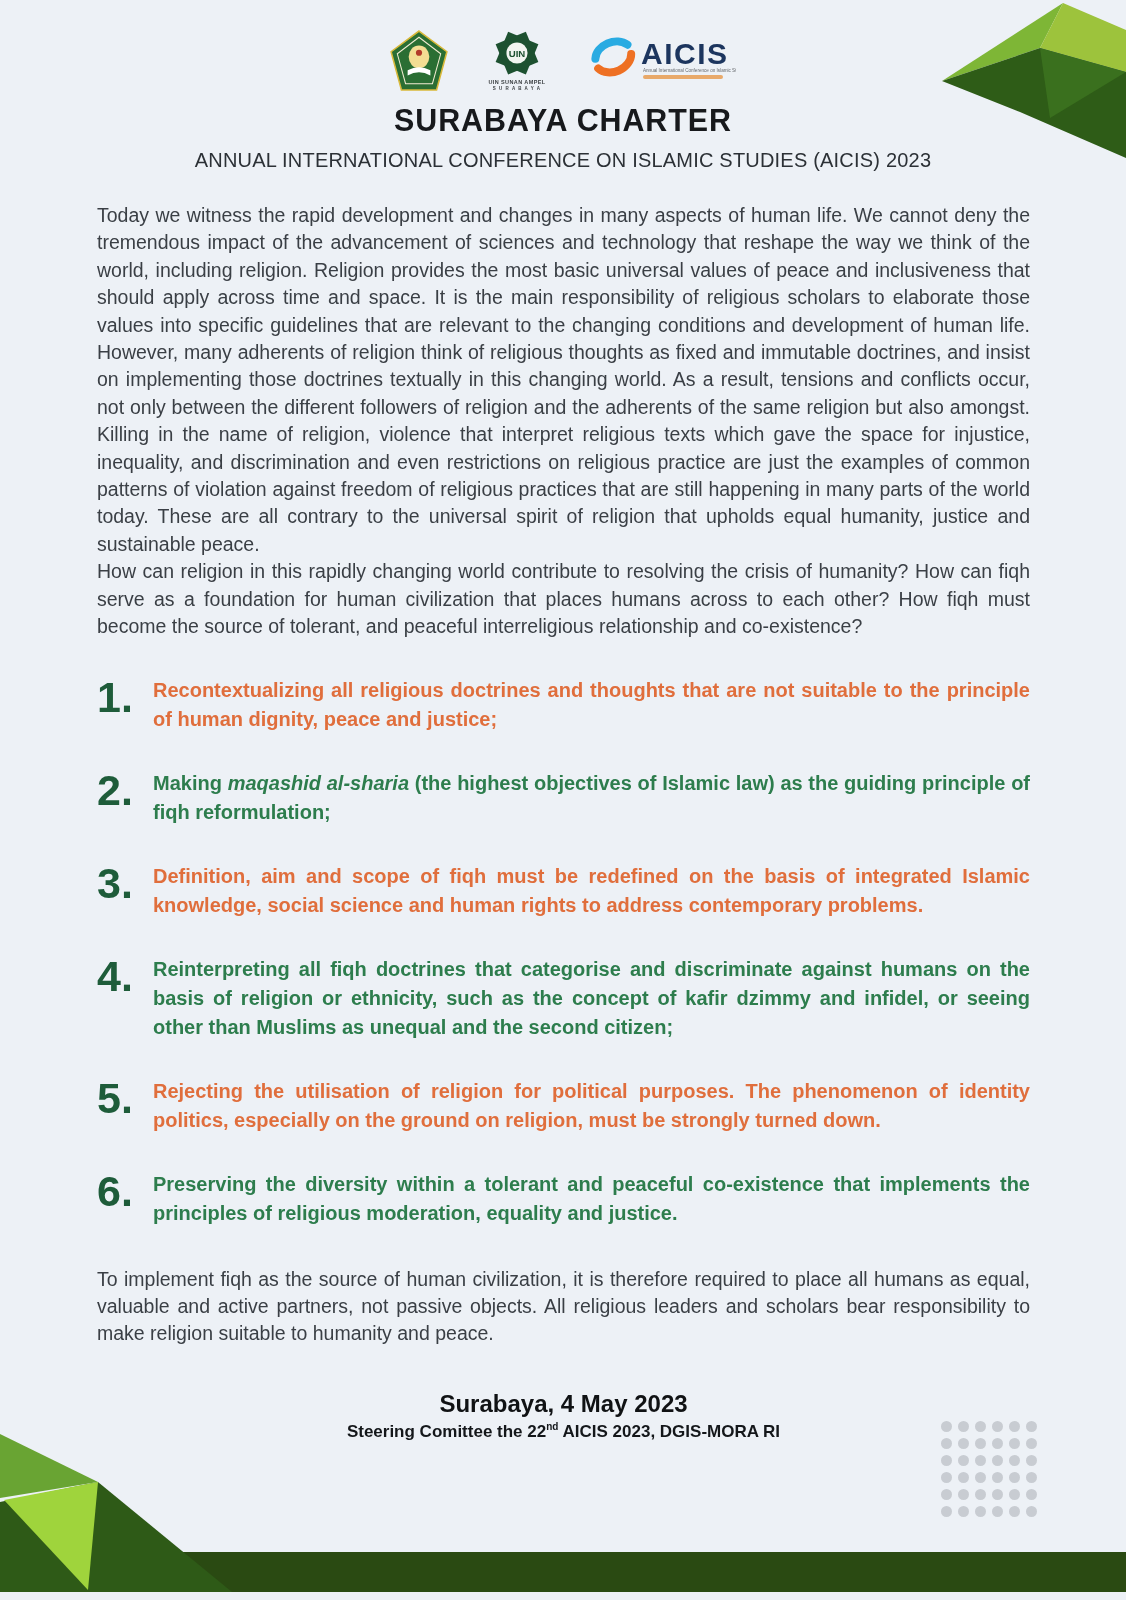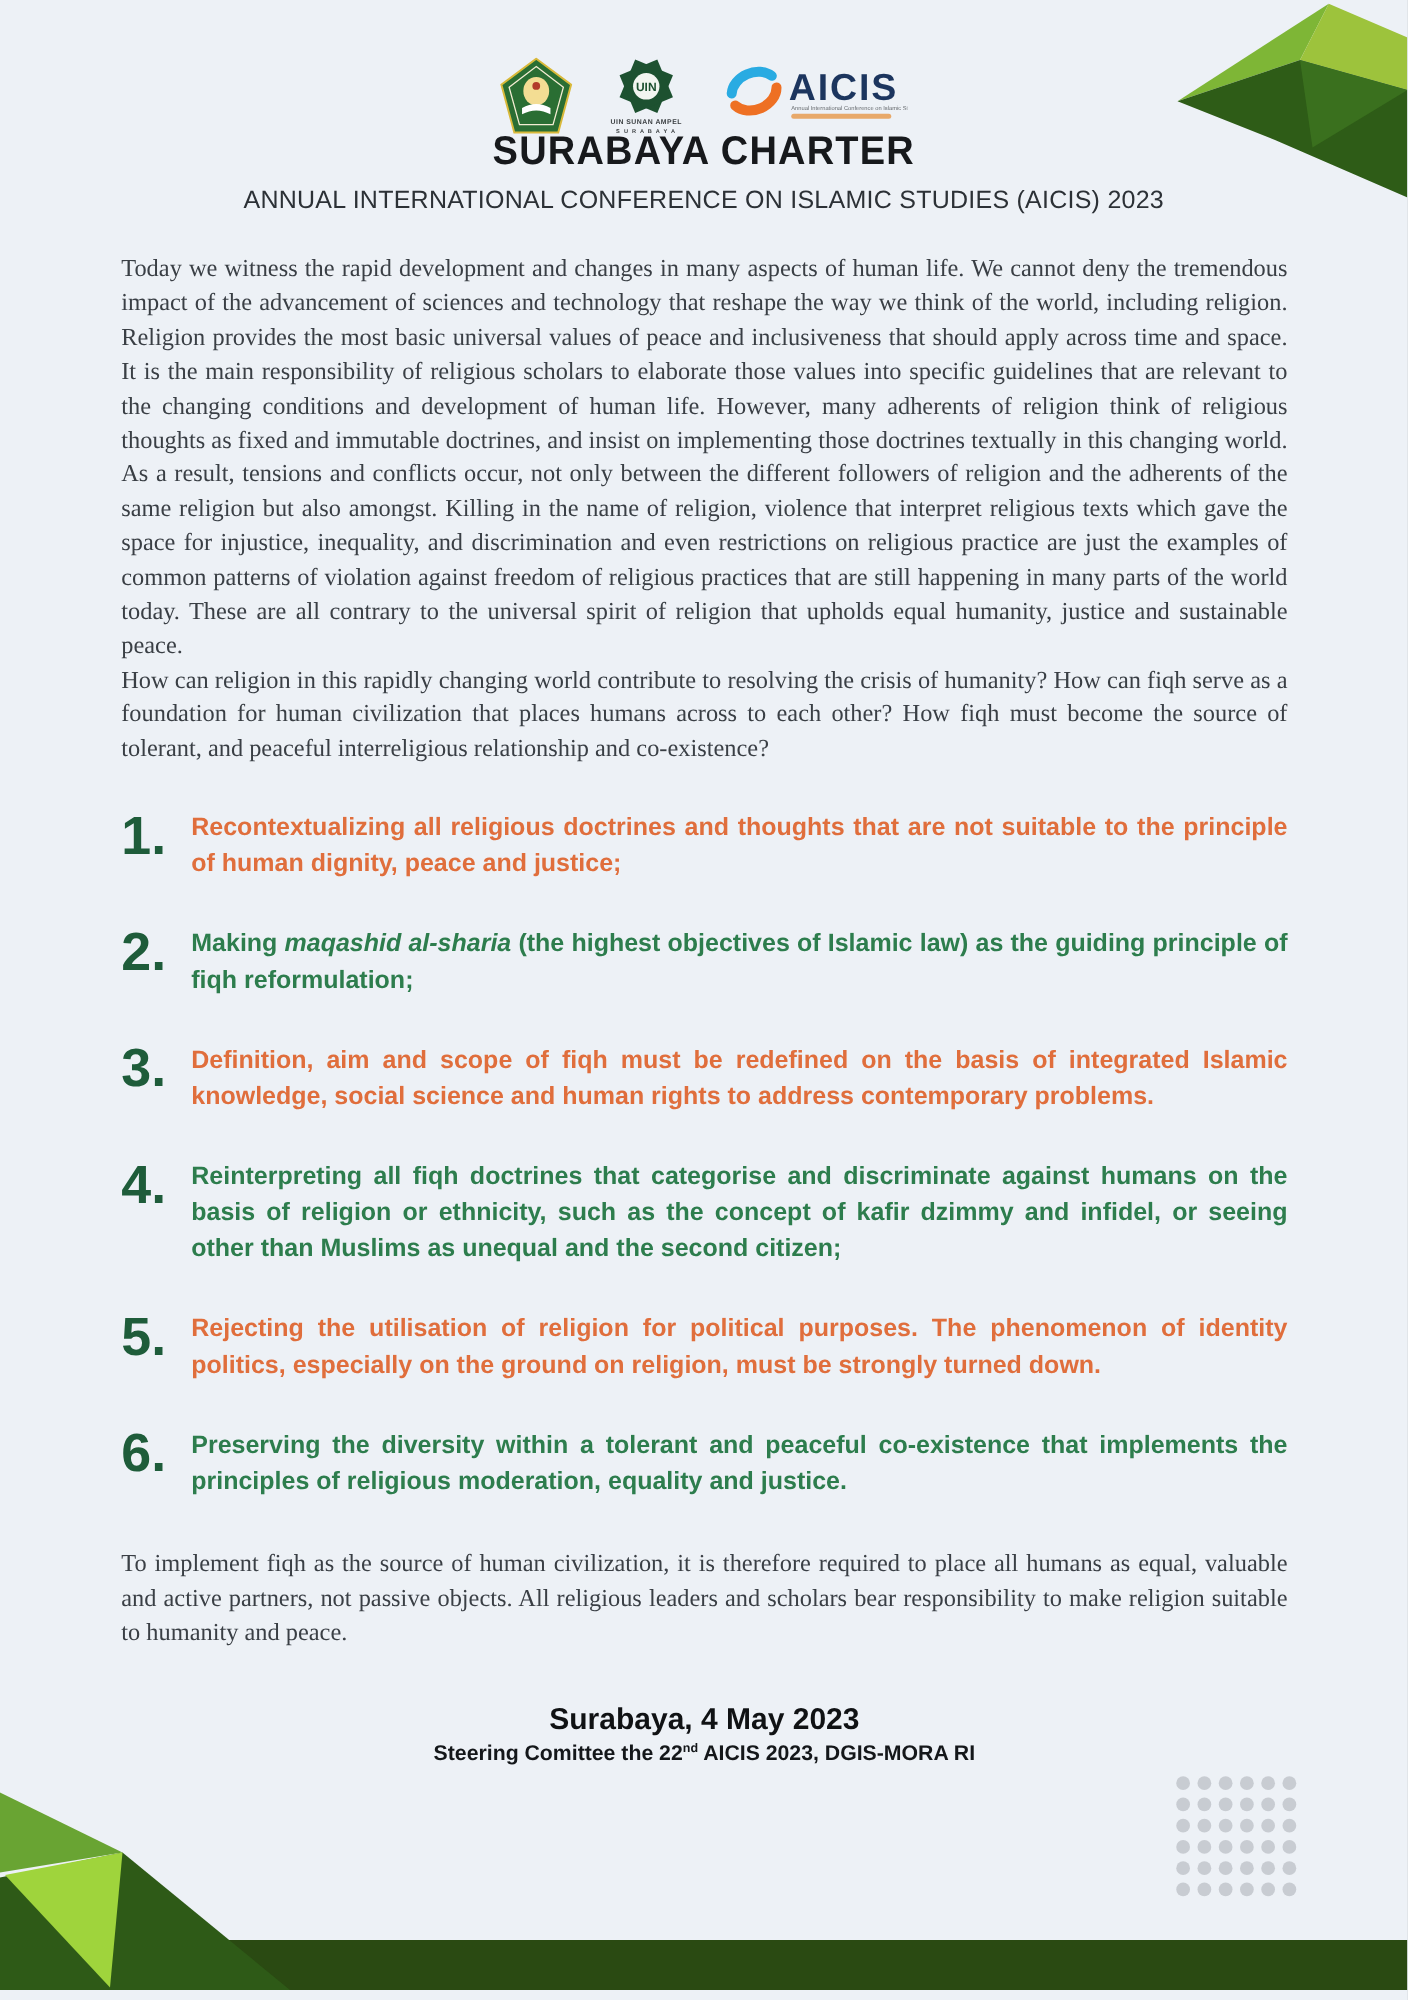--- a/index.html
+++ b/index.html
@@ -13,31 +13,31 @@
   .deco { position:absolute; pointer-events:none; }
   .deco-top-right { top:0; right:0; width:226px; height:160px; }
   .deco-bottom-left { left:0; top:1432px; width:280px; height:160px; }
   .bottom-band { position:absolute; left:0; top:1552px; width:1126px; height:40px; background:#2a4a12; }
   .dots-grid {
     position:absolute; left:941px; top:1421px; width:98px;
     display:grid; grid-template-columns:repeat(6, 11px); gap:6px;
   }
   .dots-grid .dot { width:11px; height:11px; border-radius:50%; background:#c8ccd2; }
   
-  .logo-row { display:flex; justify-content:center; align-items:flex-start; gap:30px; padding-top:46px; height:100px; }
+  .logo-row { display:flex; justify-content:center; align-items:flex-start; gap:40px; padding-top:30px; height:100px; }
   .logo { display:flex; flex-direction:column; align-items:center; }
   .logo-caption { font-size:5.5px; letter-spacing:0.4px; color:#3c4043; margin-top:1px; text-align:center; line-height:1.3; font-weight:bold; }
   .title-block { text-align:center; margin-top:2px; }
   .doc-title { font-size:32px; font-weight:800; letter-spacing:1px; color:#17191c; transform:scaleX(0.95); }
   .doc-subtitle { font-size:20px; font-weight:400; letter-spacing:0.2px; color:#2c3136; margin-top:10px; }
   .doc-theme { font-size:19px; font-weight:700; letter-spacing:0.2px; color:#f7941d; margin-top:11px; }
   .doc-venue { font-size:19px; font-weight:700; color:#131518; margin-top:13px; }
   
   .content { margin:30px 96px 0 97px; }
-  .body-par { font-size:19.5px; line-height:27.4px; text-align:justify; color:#3a3f45;font-family:Liberation Serif, serif; }
+  .body-par { font-size:19.5px; line-height:27.4px; text-align:justify; color:#3a3f45; }
   .intro-line { margin-top:28px; }
   .points-list { margin-top:10px; }
   .point { display:flex; margin-top:35px; }
   .point .num { flex:none; width:52px; font-size:43px; font-weight:700; color:#1e5c3a; line-height:0.9; padding-top:2px; }
   .point .txt { flex:1; font-size:20px; font-weight:700; line-height:29px; text-align:justify; padding-left:4px; }
   .point.orange .txt { color:#e06e3c; }
   .point.green .txt { color:#2d7d4d; }
   .closing-par { margin-top:38px; }
   .signature { text-align:center; margin-top:42px; }
   .sig-place { font-size:24px; font-weight:800; color:#101214; }

